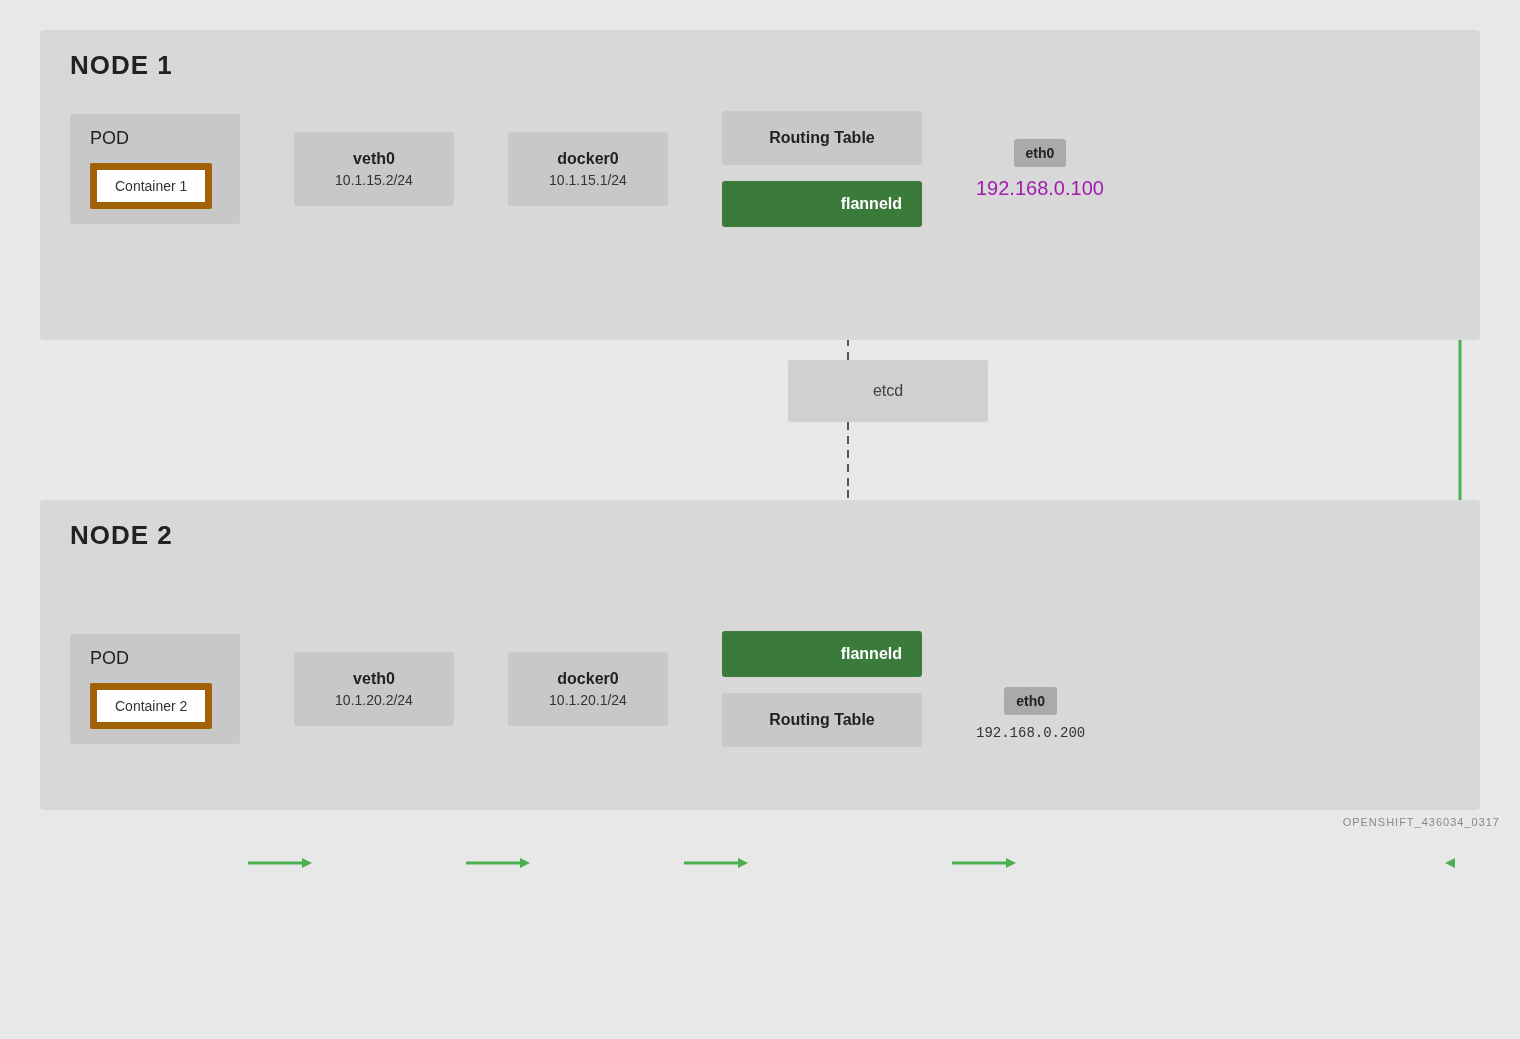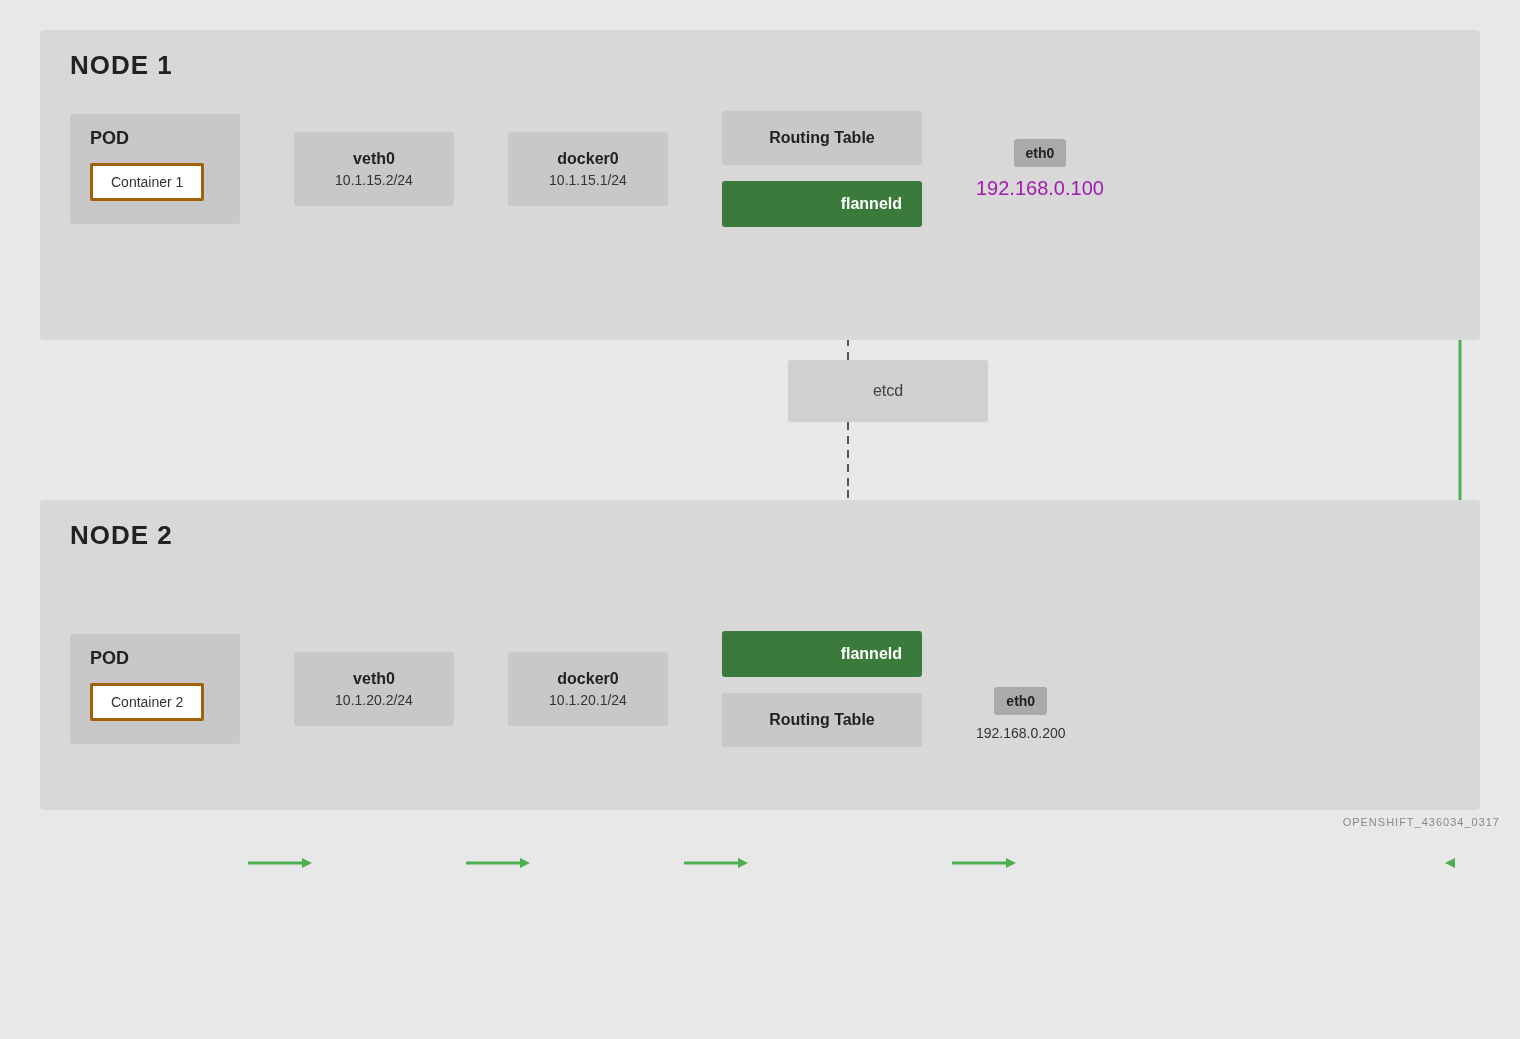--- a/index.html
+++ b/index.html
@@ -66,26 +66,26 @@
       width: 170px;
       min-height: 110px;
       display: flex;
       flex-direction: column;
       align-items: flex-start;
       justify-content: flex-start;
     }
 
     .pod-box .box-title {
       font-size: 18px;
-      font-weight: 700;
+      font-weight: 400;
     }
 
     .container-box {
       background: #ffffff;
-      border: 3px solid #a16207;
+      border: 7px solid #a16207;
       border-radius: 2px;
       padding: 8px 18px;
       font-size: 14px;
       color: #333;
       margin-top: 14px;
     }
 
     
     .medium-box {
       width: 160px;
@@ -299,20 +299,20 @@
           </div>
           <div class="component-box routing-box">
             <div class="box-title">Routing Table</div>
           </div>
         </div>
 
         <div style="width:54px"></div>
 
         <div style="display:flex; flex-direction:column; align-items:center; margin-top:50px;">
           <div class="eth0-badge">eth0</div>
-          <div style="margin-top:10px; font-size:14px; color:#333;">192.168.0.200</div>
+          <div style="margin-top:10px; font-size:14px; color:#333;font-family:Liberation Mono, monospace;">192.168.0.200</div>
         </div>
       </div>
     </div>
   </div>
 
   <div class="copyright">OPENSHIFT_436034_0317</div>
 </div>
 
 </body></html>

